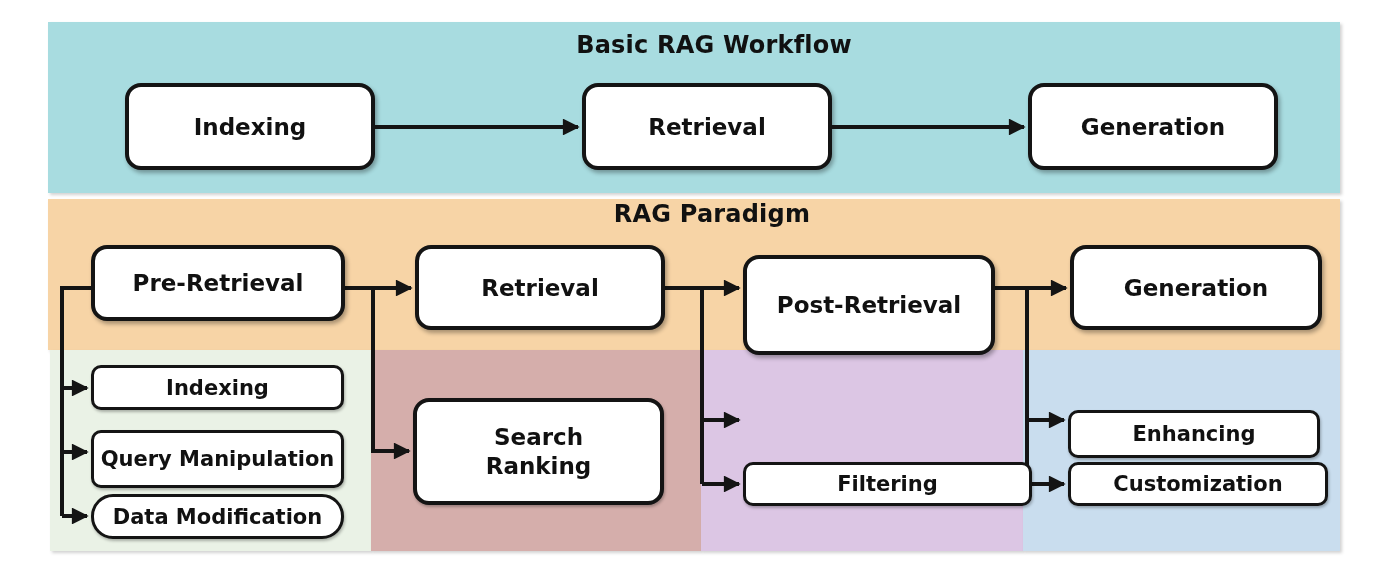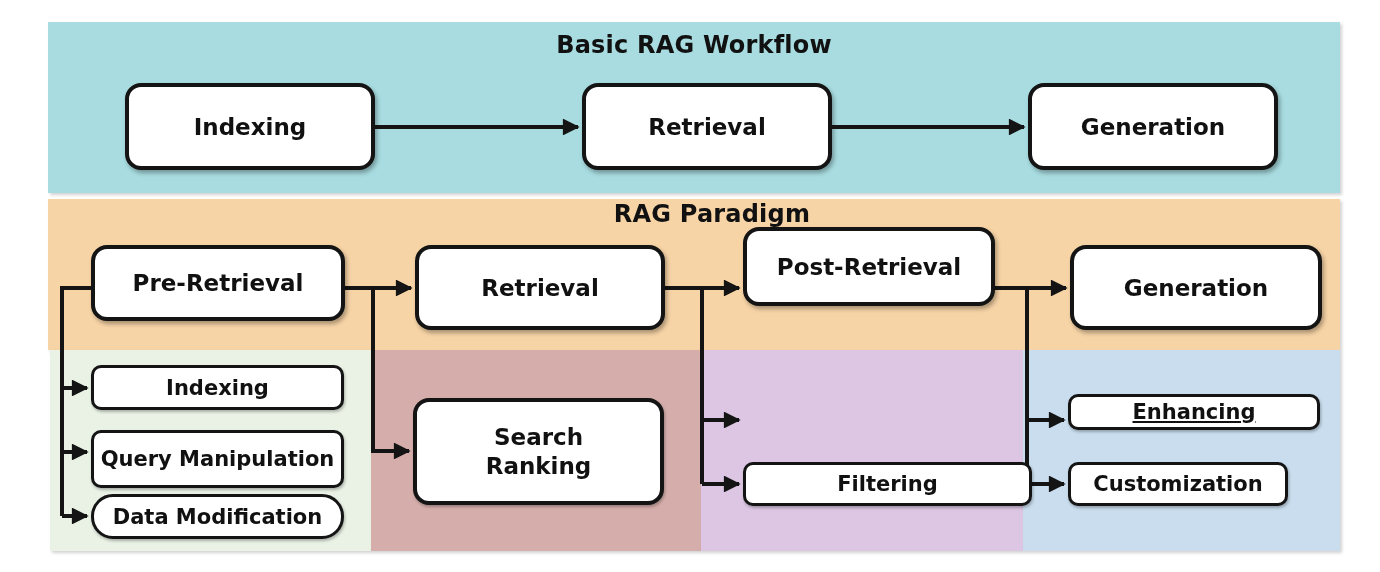--- a/index.html
+++ b/index.html
@@ -71,21 +71,21 @@
     pointer-events: none;
   }
 </style>
 </head>
 <body>
 
 <div id="canvas">
 
   <div class="band" style="left: 48px; top: 22px; width: 1292px; height: 171px; background: rgb(168, 220, 224);"></div>
 
-  <div class="band-title" style="top:31px;">Basic RAG Workflow</div>
+  <div class="band-title" style="top:31px;padding-left:20px;">Basic RAG Workflow</div>
 
   <div class="stage-box" style="left:125px; top:83px; width:250px; height:87px;">
     <span>Indexing</span>
   </div>
   <div class="stage-box" style="left:582px; top:83px; width:250px; height:87px;">
     <span>Retrieval</span>
   </div>
   <div class="stage-box" style="left:1028px; top:83px; width:250px; height:87px;">
     <span>Generation</span>
   </div>
@@ -130,21 +130,21 @@
       <path d="M1027,484 H1064" marker-end="url(#arr)"></path>
     </g>
   </svg>
 
   <div class="stage-box" style="left:91px; top:245px; width:254px; height:76px;">
     <span>Pre-Retrieval</span>
   </div>
   <div class="stage-box" style="left:415px; top:245px; width:250px; height:85px;">
     <span>Retrieval</span>
   </div>
-  <div class="stage-box" style="left:743px; top:227px; width:252px; height:79px;">
+  <div class="stage-box" style="left:743px; top:255px; width:252px; height:100px;">
     <span>Post-Retrieval</span>
   </div>
   <div class="stage-box" style="left:1070px; top:245px; width:252px; height:85px;">
     <span>Generation</span>
   </div>
 
   <div class="sub-box" style="left:91px; top:365px; width:253px; height:45px;">
     <span>Indexing</span>
   </div>
   <div class="sub-box" style="left:91px; top:430px; width:253px; height:58px;">
@@ -155,20 +155,20 @@
   </div>
 
   <div class="sub-box big-sub" style="left:413px; top:398px; width:251px; height:107px;">
     <span class="wrap">Search Ranking</span>
   </div>
 
   <div class="sub-box" style="left:743px; top:462px; width:289px; height:44px;">
     <span>Filtering</span>
   </div>
 
-  <div class="sub-box" style="left:1068px; top:394px; width:252px; height:36px;text-decoration:underline;">
+  <div class="sub-box" style="left:1068px; top:410px; width:252px; height:48px;">
     <span>Enhancing</span>
   </div>
-  <div class="sub-box" style="left:1068px; top:462px; width:220px; height:44px;">
+  <div class="sub-box" style="left:1068px; top:462px; width:260px; height:44px;">
     <span>Customization</span>
   </div>
 
 </div>
 
 </body></html>

